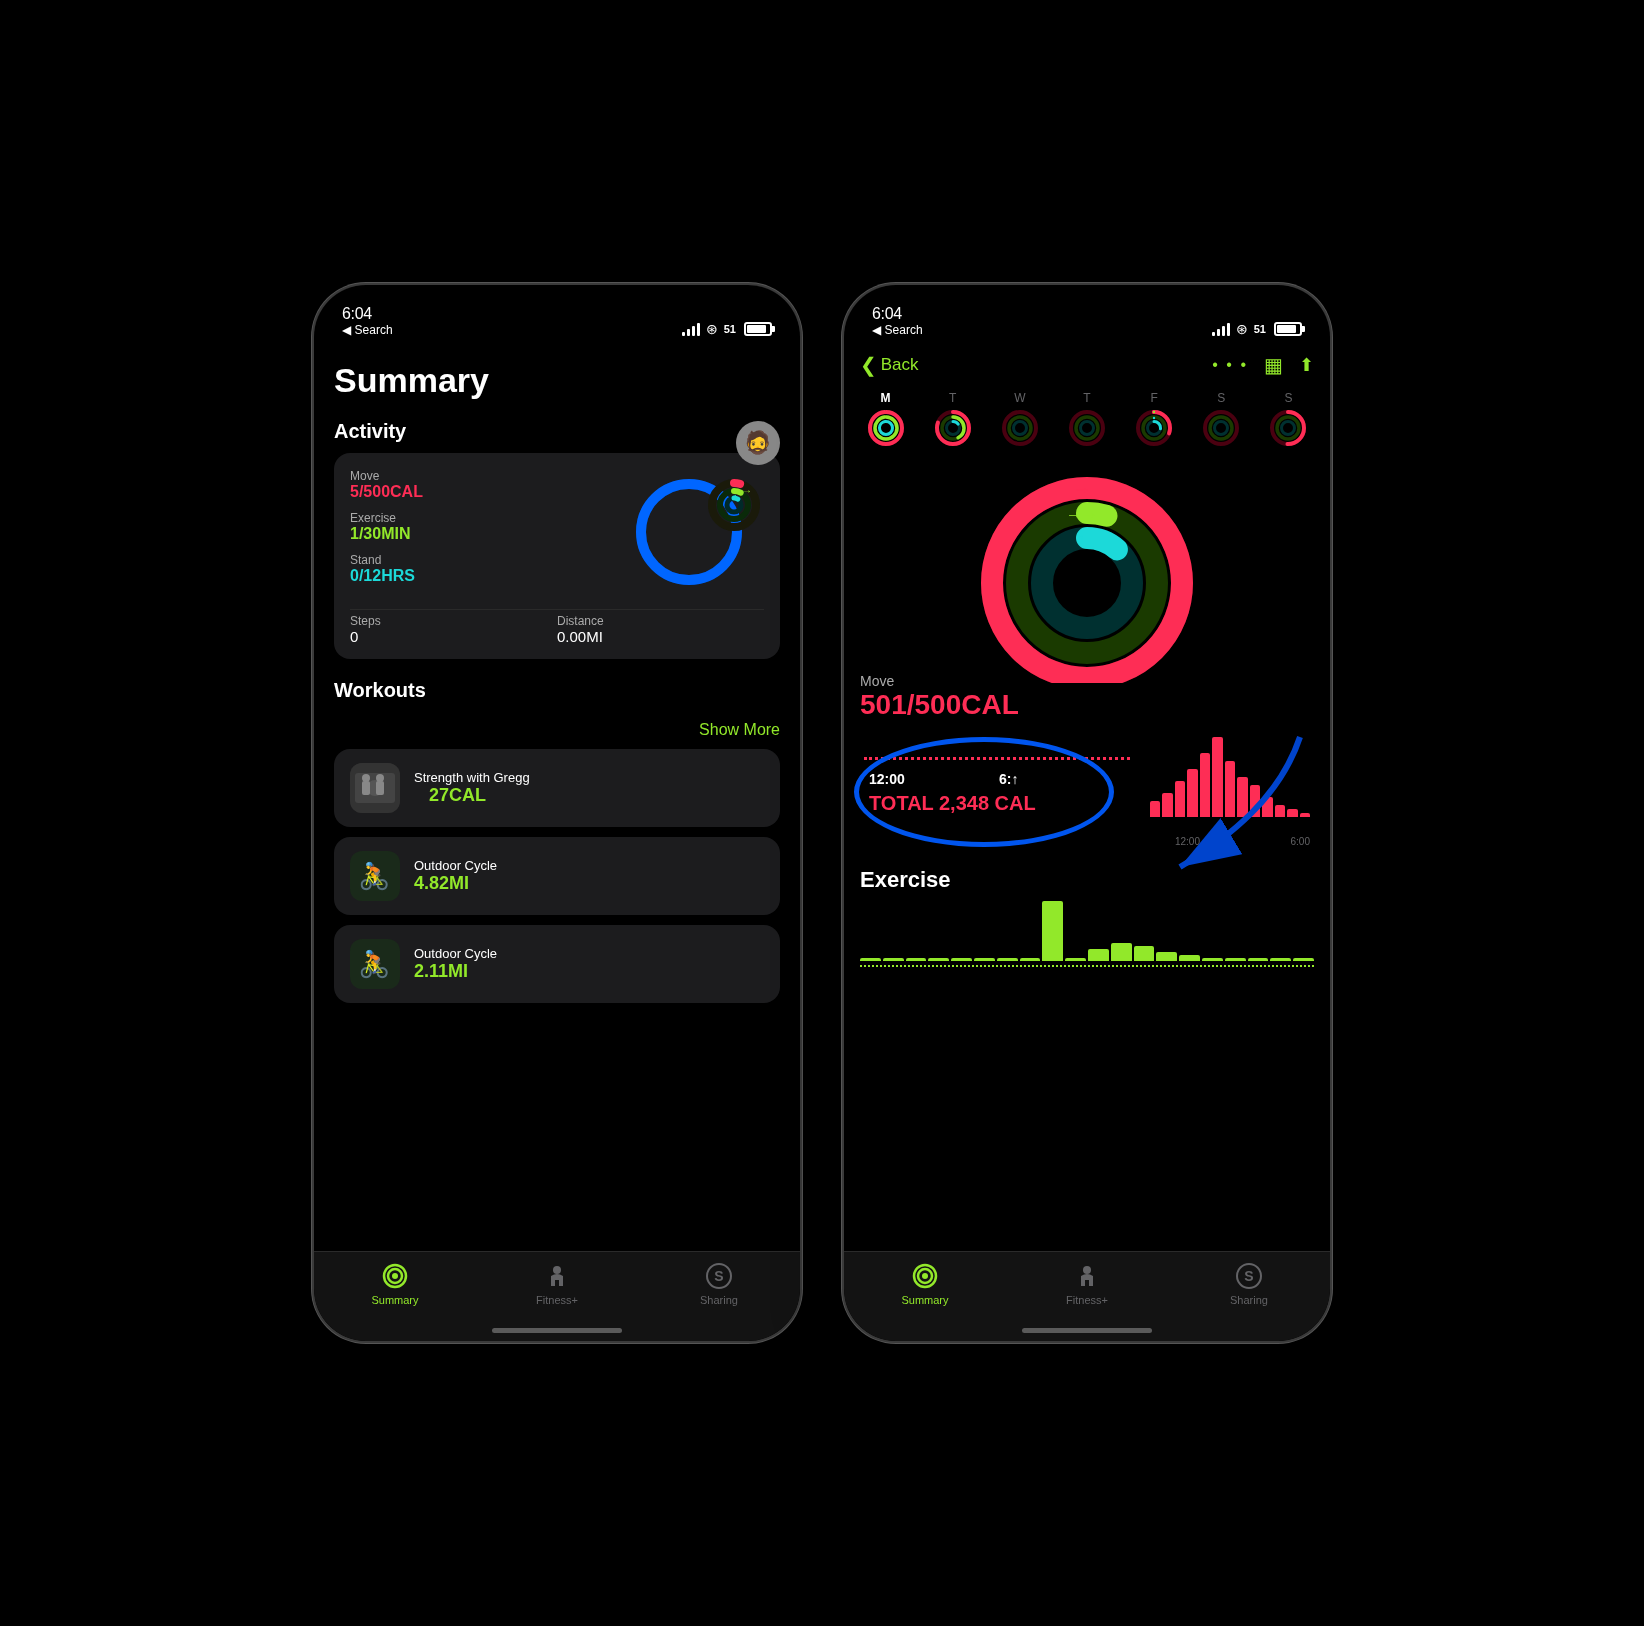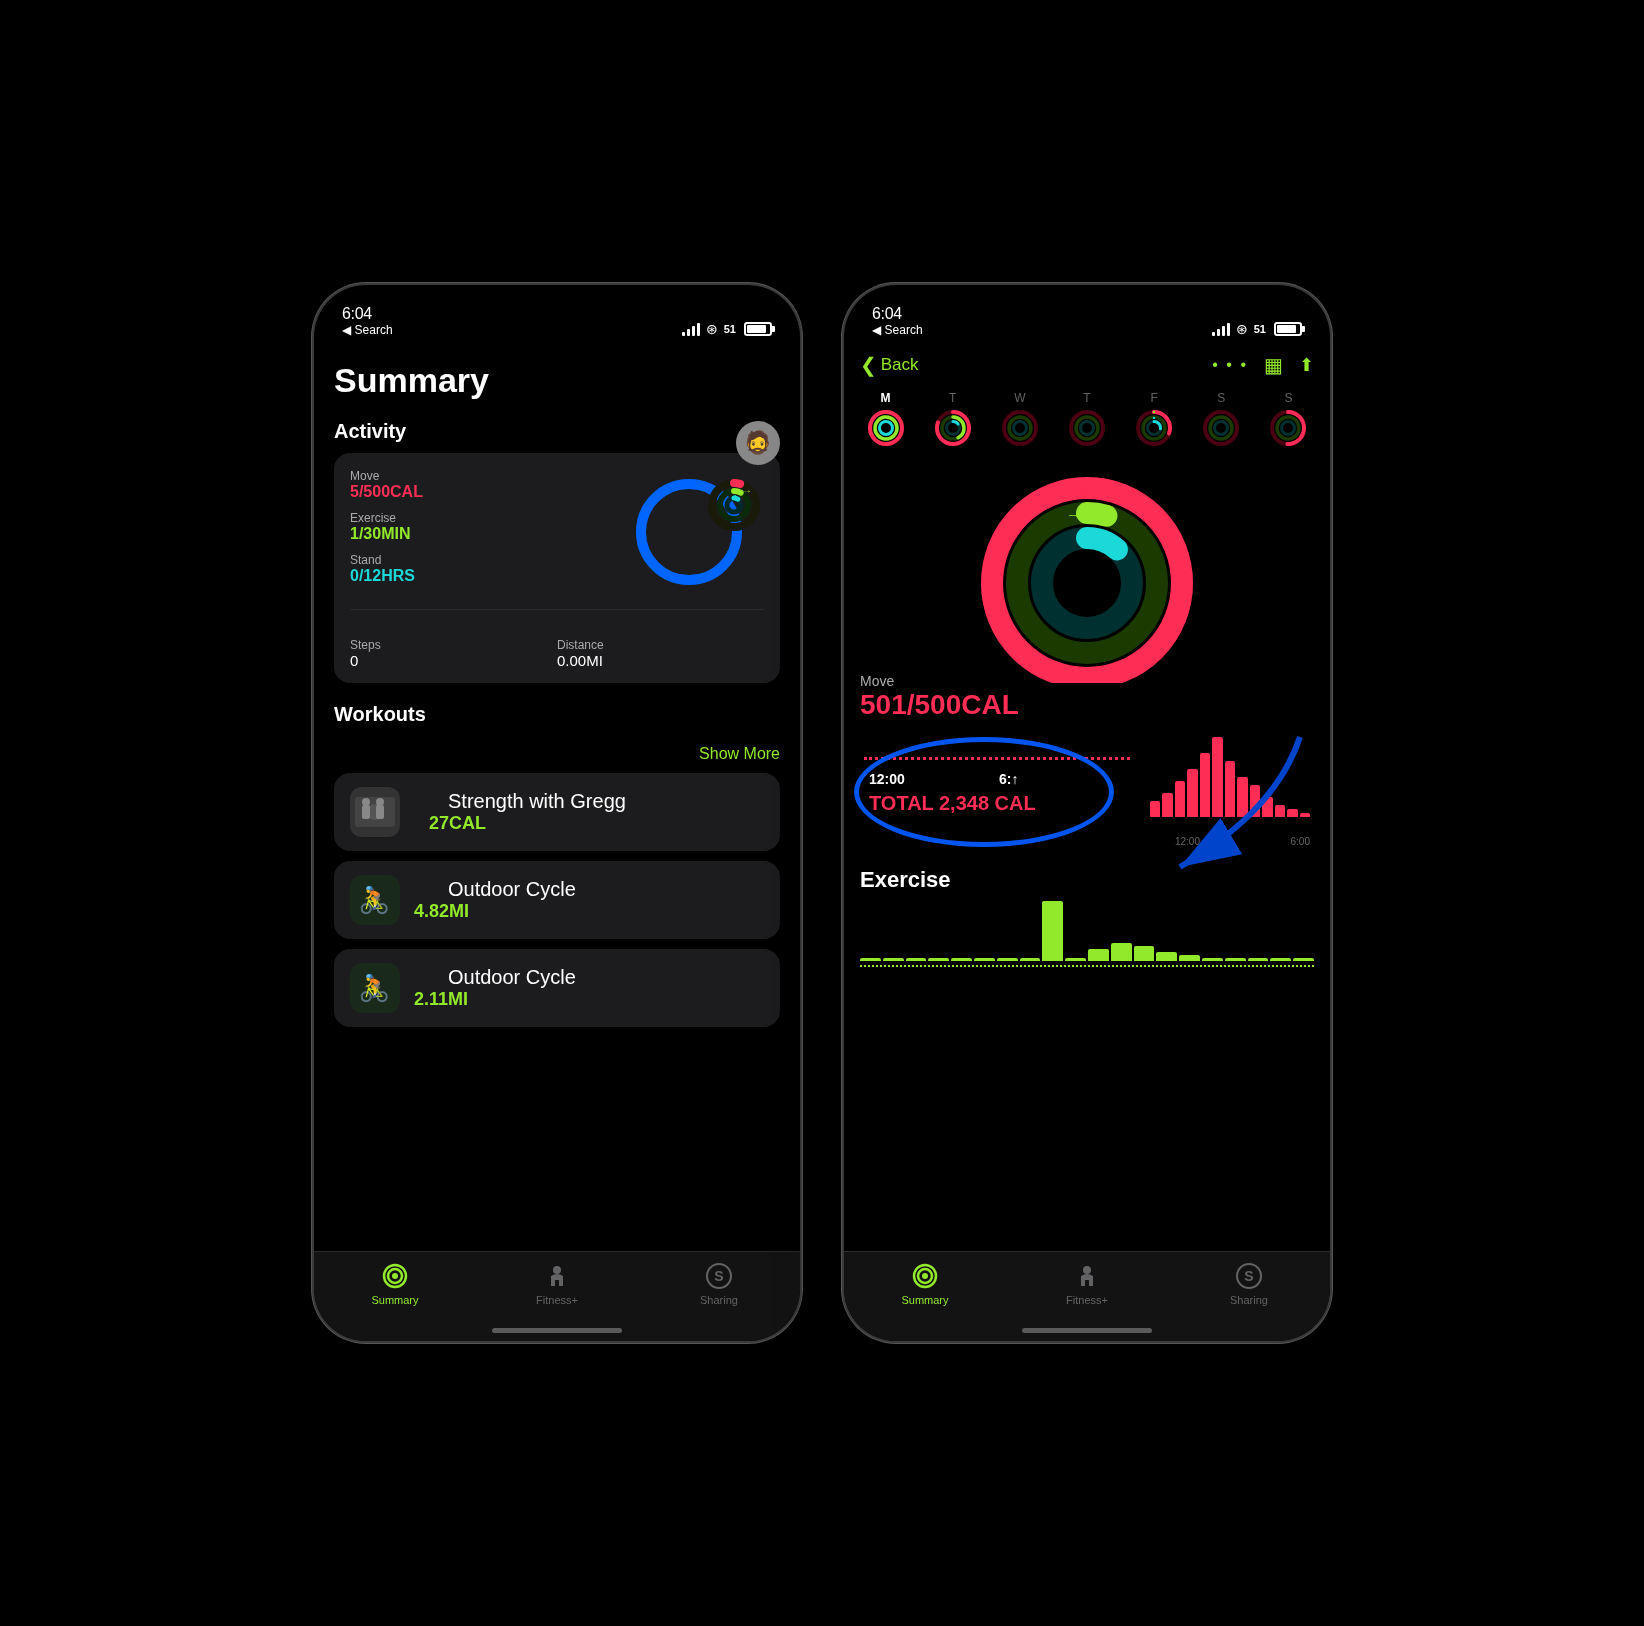--- a/index.html
+++ b/index.html
@@ -227,21 +227,21 @@
     .rings-container {
       position: relative;
       width: 130px;
       height: 130px;
     }
 
     
     .steps-row {
       display: flex;
       margin-top: 12px;
-      padding-top: 28px;
+      padding-top: 4px;
       border-top: 1px solid #2a2a2a;
     }
     .step-col {
       flex: 1;
     }
     .step-label {
       font-size: 12px;
       color: #aaa;
     }
     .step-value {
@@ -279,24 +279,23 @@
       height: 50px;
       border-radius: 12px;
       background: #2a2a2a;
       display: flex;
       align-items: center;
       justify-content: center;
       overflow: hidden;
     }
     .workout-info { flex: 1; }
     .workout-name {
-      font-size: 20px;
+      font-size: 13px;
       color: #fff;
       font-weight: 500;
-      margin-left: 34px;
     }
     .workout-cal {
       font-size: 18px;
       font-weight: 600;
       color: #92e82a;
       margin-left: 15px;
     }
     .workout-dist {
       font-size: 18px;
       font-weight: 600;

